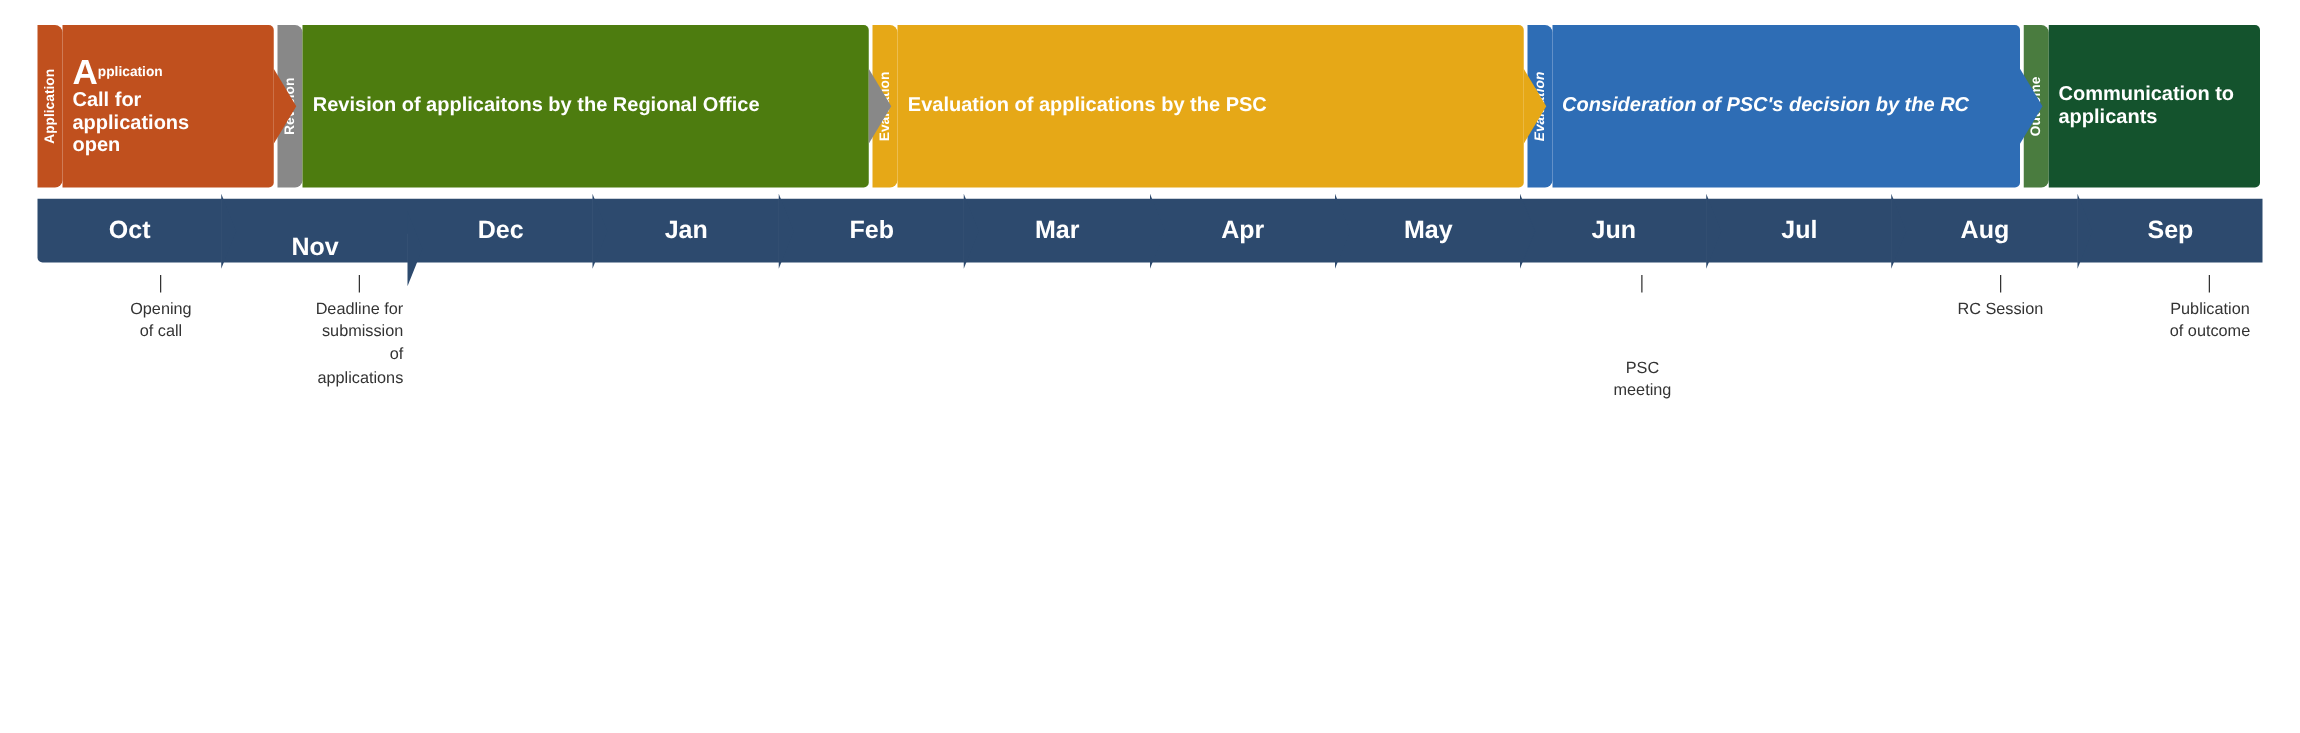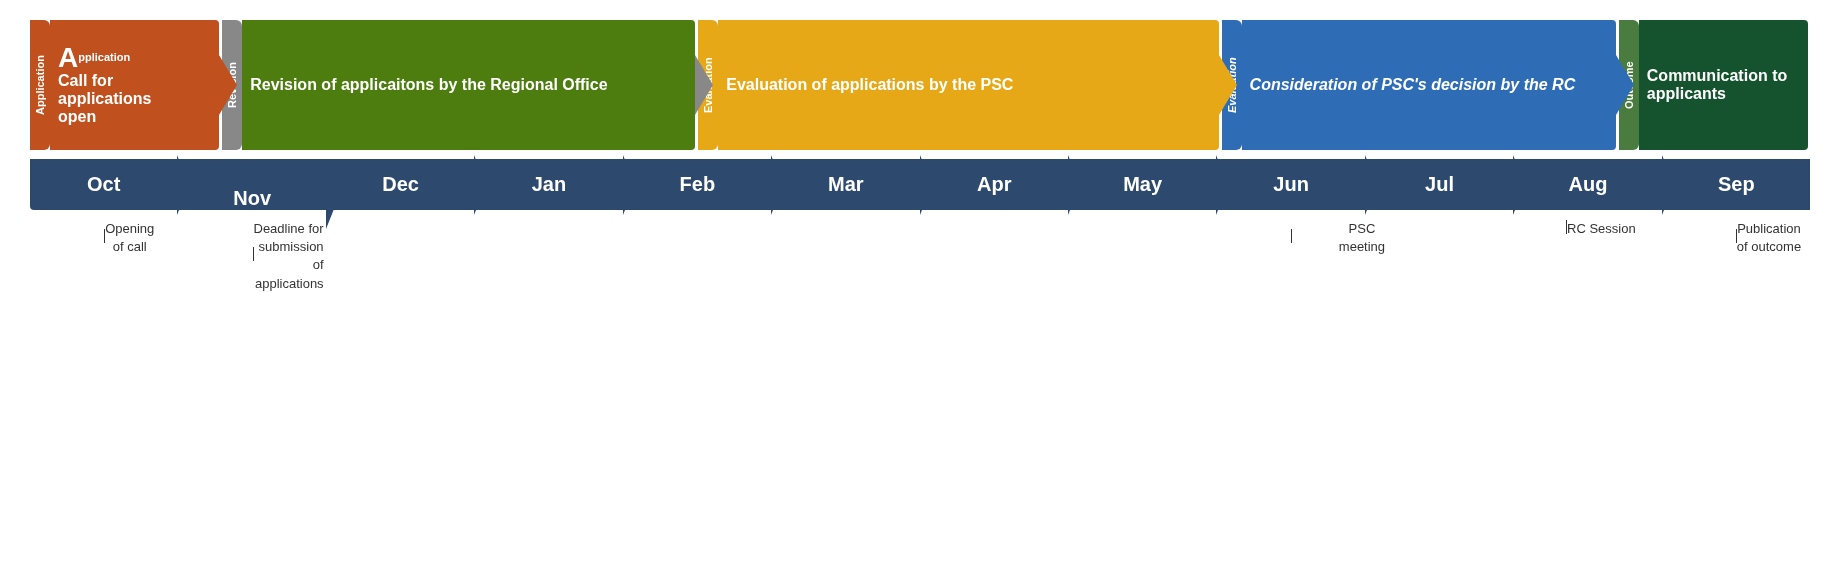--- a/index.html
+++ b/index.html
@@ -146,21 +146,21 @@
     .labels-row {
       display: flex;
       margin-top: 10px;
       position: relative;
       height: 130px;
     }
 
     .label-anchor {
       position: absolute;
       display: flex;
-      flex-direction: row;
+      flex-direction: column;
       align-items: center;
       top: 0;
     }
 
     .label-tick {
       width: 1px;
       height: 14px;
       background: #333;
       margin-bottom: 4px;
     }

